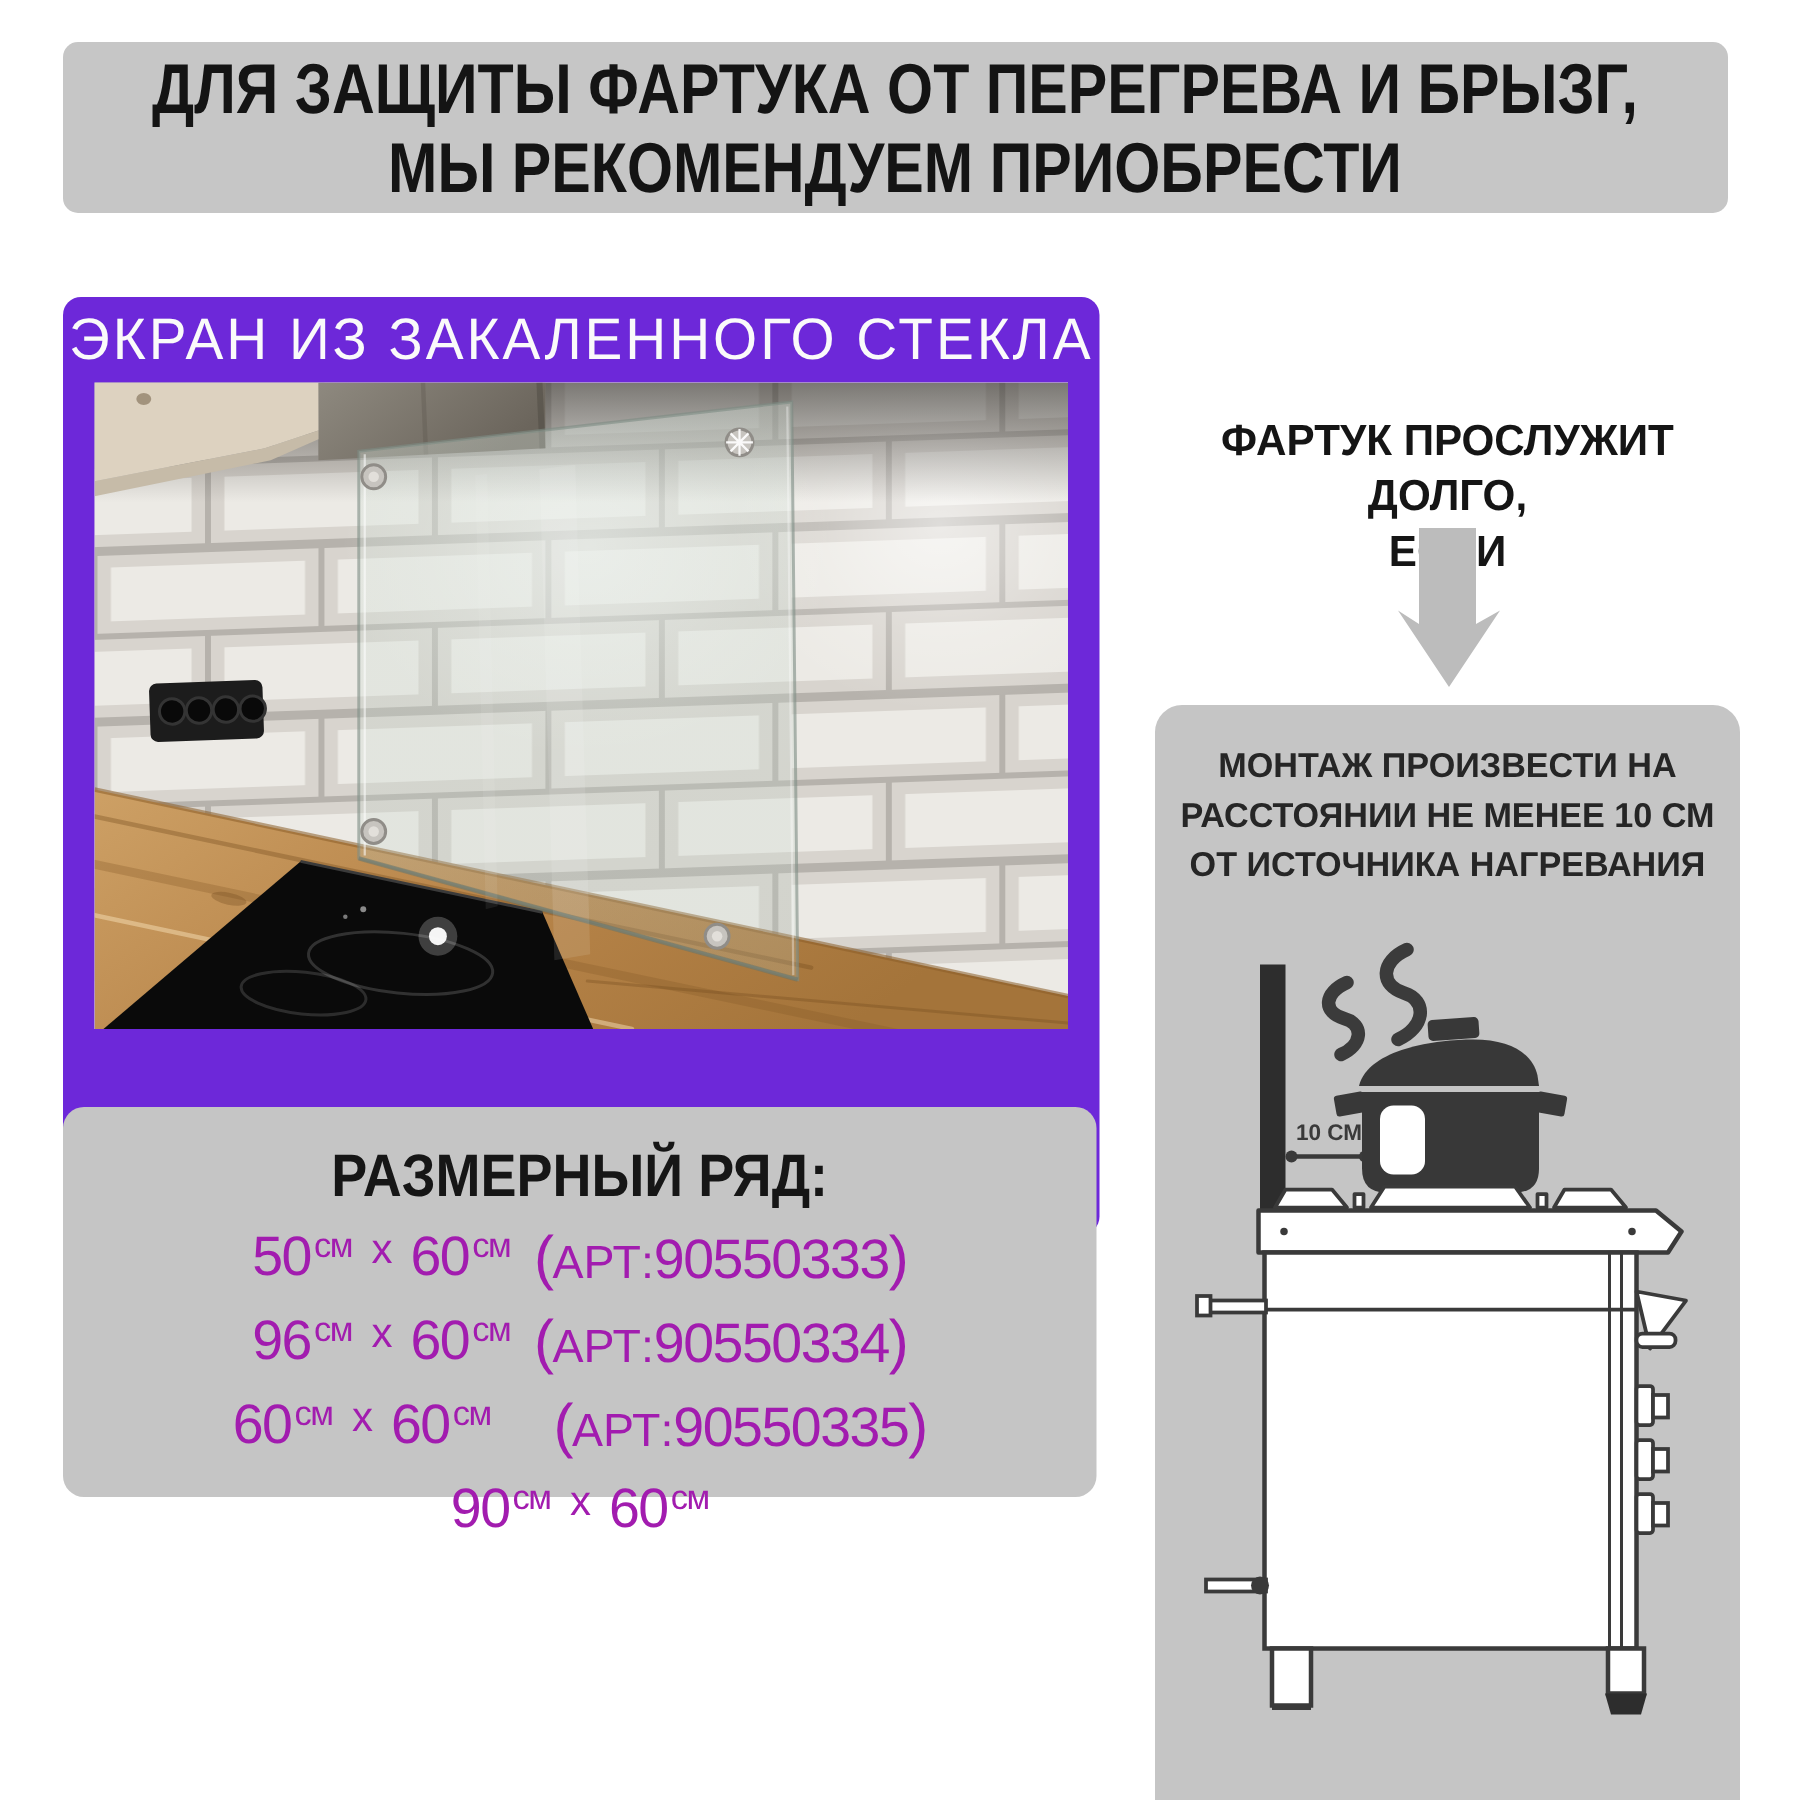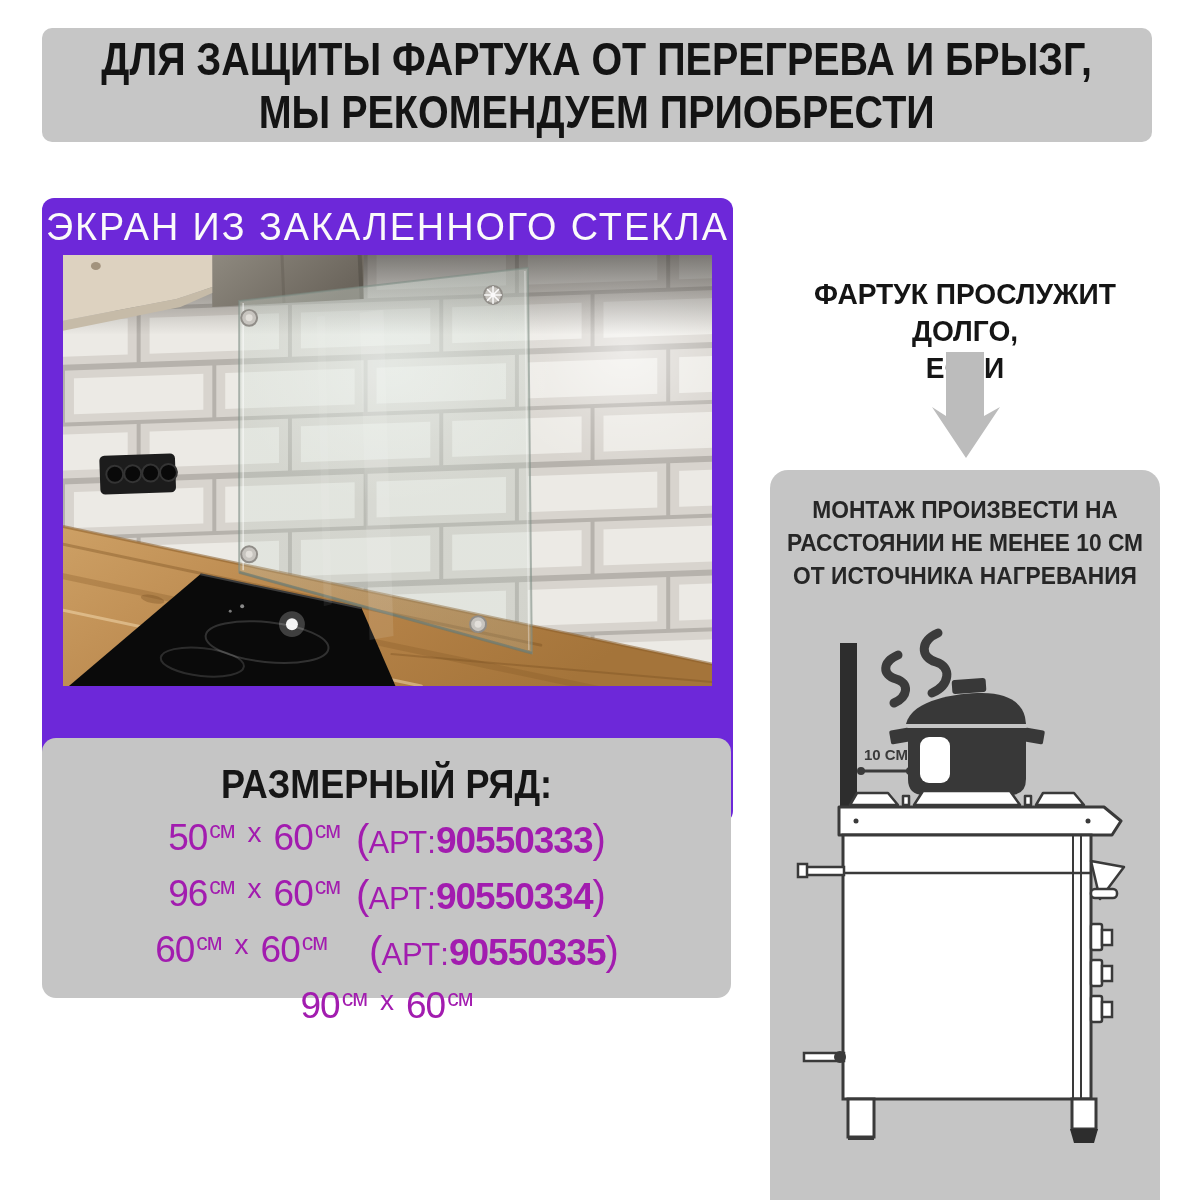--- a/index.html
+++ b/index.html
@@ -60,21 +60,21 @@
     display:flex;align-items:flex-start;white-space:nowrap;
     font-size:37px;font-weight:400;color:#a21caf;letter-spacing:-1px;
   }
   .size-row .num{font-size:37px}
   .size-row .unit{font-size:23px;margin-left:2px}
   .size-row .sep{font-size:28px;margin:0 13px}
   .size-row .art-group{margin-left:16px}
   .size-row.gap .art-group{margin-left:42px}
   .size-row .paren{font-size:40px;font-weight:400}
   .size-row .art-label{font-size:31px;letter-spacing:0}
-  .size-row .art-num{font-size:37px;font-weight:700;letter-spacing:-1px}
+  .size-row .art-num{font-size:37px;font-weight:400;letter-spacing:-1px}
 </style>
 </head>
 <body>
 
 <div class="banner">
   <div class="banner-text">
     <div>ДЛЯ ЗАЩИТЫ ФАРТУКА ОТ ПЕРЕГРЕВА И БРЫЗГ,</div>
     <div>МЫ РЕКОМЕНДУЕМ ПРИОБРЕСТИ</div>
   </div>
 </div>

